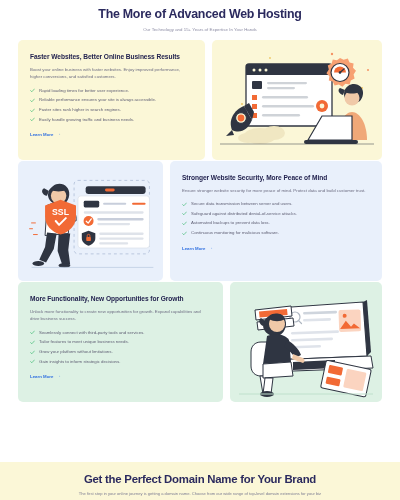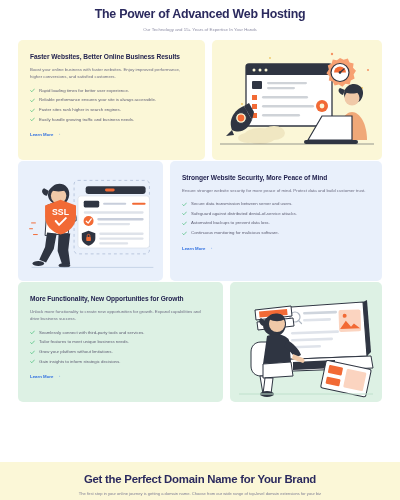--- a/index.html
+++ b/index.html
@@ -96,21 +96,21 @@
 
   
   .ill { width: 100%; height: 100%; display: block; }
 </style>
 </head>
 <body>
 
 <div class="page">
 
   <header class="hero">
-    <h1>The Power of Advanced Web Hosting</h1>
+    <h1>The More of Advanced Web Hosting</h1>
     <p>Our Technology and 15+ Years of Expertise In Your Hands</p>
   </header>
 
   <div class="rows">
 
     <section class="row r1">
 
       <div class="card text">
         <h2>Faster Websites, Better Online Business Results</h2>
         <div class="desc">Boost your online business with faster websites. Enjoy improved performance, higher conversions, and satisfied customers.</div>

